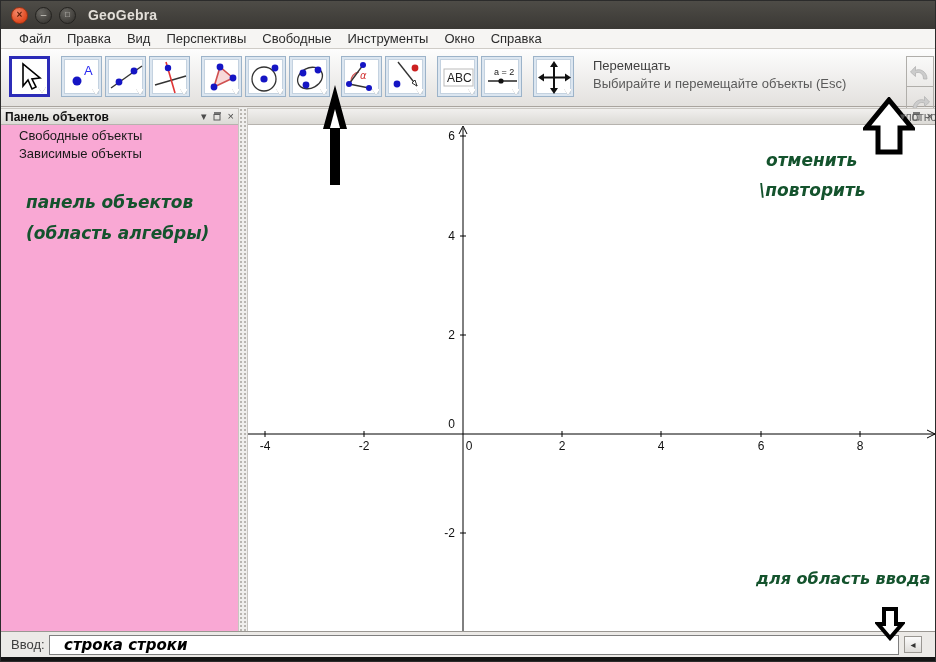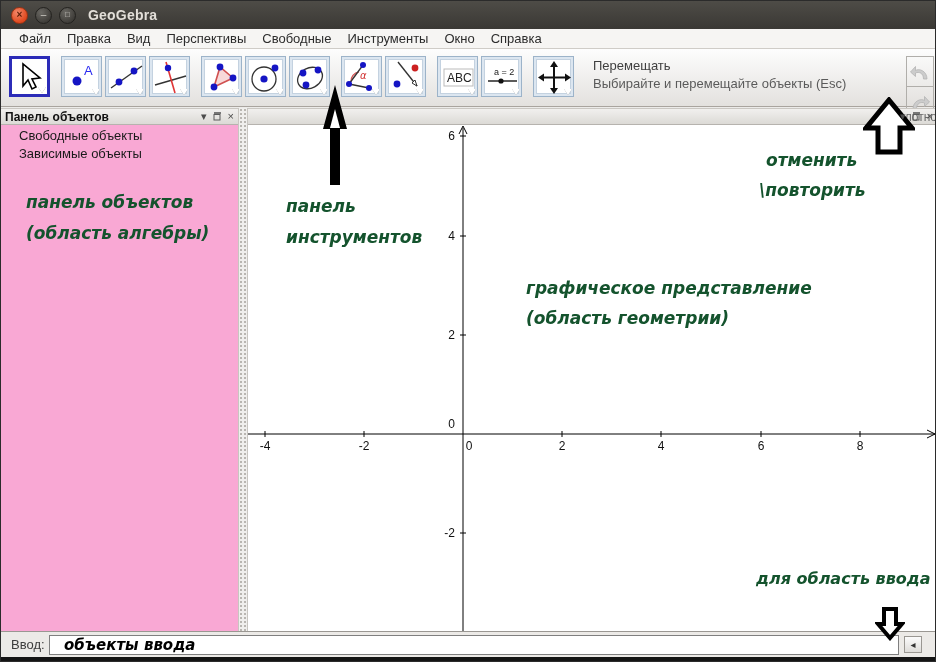--- a/index.html
+++ b/index.html
@@ -324,51 +324,43 @@
     <span class="tick-label tl-y" style="left:181px; top:104px;">4</span>
     <span class="tick-label tl-y" style="left:181px; top:203px;">2</span>
     <span class="tick-label tl-y" style="left:181px; top:292px;">0</span>
     <span class="tick-label tl-y" style="left:181px; top:401px;">-2</span>
   </div>
 
   <div class="note" style="left:25px; top:186px; font-size:17px; line-height:31px;">
     <div>панель объектов</div>
     <div>(область алгебры)</div>
   </div>
-  <div class="note" style="left:285px; top:190px; font-size:17px; line-height:31px;">
-    <div>панель</div>
-    <div>инструментов</div>
-  </div>
   <div class="note" style="left:758px; top:144px; font-size:17px; line-height:30px;">
     <div style="padding-left:7px;">отменить</div>
     <div>\повторить</div>
-  </div>
-  <div class="note" style="left:525px; top:272px; font-size:17px; line-height:30px;">
-    <div>графическое представление</div>
-    <div>(область геометрии)</div>
   </div>
   <div class="note" style="left:755px; top:565px; font-size:16px; line-height:25px;">
     <div>для область ввода</div>
   </div>
 
   <svg class="hand-arrow" style="left:320px; top:84px;" width="28" height="104" viewBox="0 0 28 104">
     <polygon points="14,0 26,44 19,44 19,100 9,100 9,44 2,44" fill="#000"></polygon>
     <polygon points="14,24 19,43 9,43" fill="#fff"></polygon>
   </svg>
   <svg class="hand-arrow" style="left:862px; top:96px;" width="52" height="58" viewBox="0 0 52 58">
     <polygon points="26,3 49,31 37,31 37,55 15,55 15,31 3,31" fill="#fff" stroke="#000" stroke-width="5"></polygon>
   </svg>
   <svg class="hand-arrow" style="left:874px; top:606px;" width="30" height="34" viewBox="0 0 30 34">
     <polygon points="9,2 21,2 21,17 27,17 15,31 3,17 9,17" fill="#fff" stroke="#000" stroke-width="4"></polygon>
   </svg>
 
   <div class="input-bar">
     <span class="input-label">Ввод:</span>
     <div class="input-field">
-      <span class="input-text">объекты ввода</span>
+      <span class="input-text">строка строки</span>
     </div>
     <div class="help-toggle">
       <span>◂</span>
     </div>
   </div>
   <div class="bottom-strip"></div>
 
 </div>
 
 </body></html>

